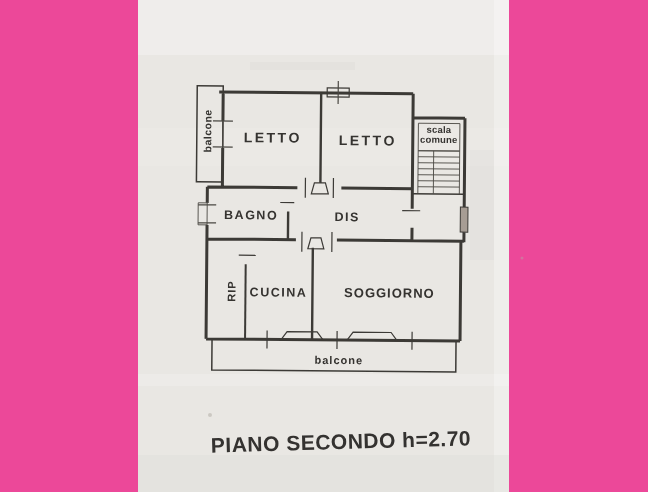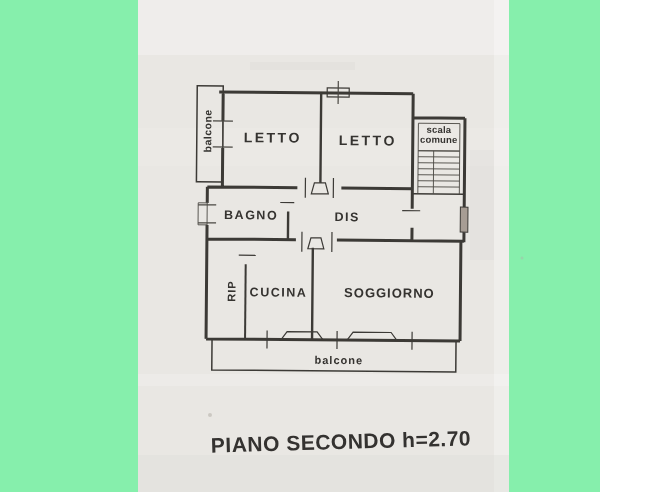--- a/index.html
+++ b/index.html
@@ -1,16 +1,16 @@
 <!DOCTYPE html>
 <html><head>
 <meta charset="utf-8">
 <style>
   html,body{margin:0;padding:0;background:#ffffff;}
-  .stage{position:relative;width:600px;height:492px;background:#86efac;overflow:hidden;
+  .stage{position:relative;width:648px;height:492px;background:#ec4899;overflow:hidden;
          font-family:"Liberation Sans",sans-serif;text-decoration:underline;}
   svg{display:block;}
   .wall{stroke:#3c3a36;fill:none;stroke-linecap:butt;}
   .w30{stroke-width:3;}
   .w24{stroke-width:2.4;}
   .w20{stroke-width:2;}
   .w15{stroke-width:1.5;}
   .w12{stroke-width:1.2;}
   .w09{stroke-width:0.9;}
   .thin{stroke:#4a4843;}

